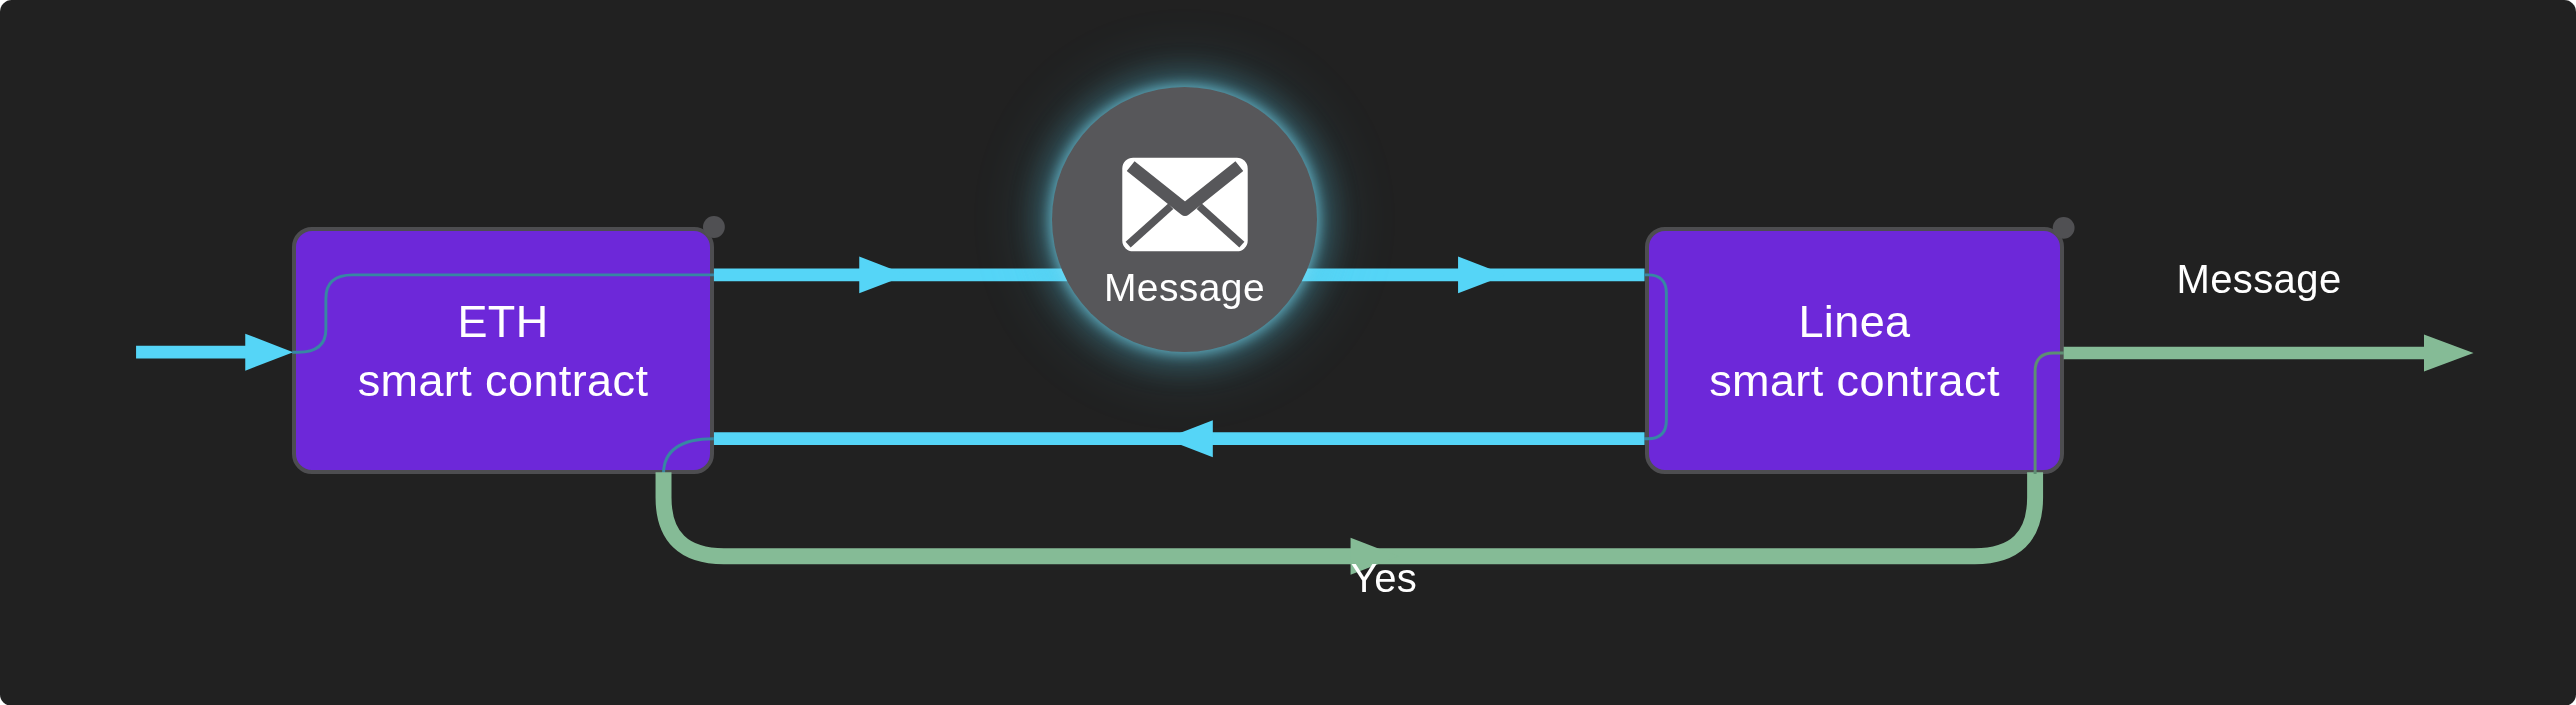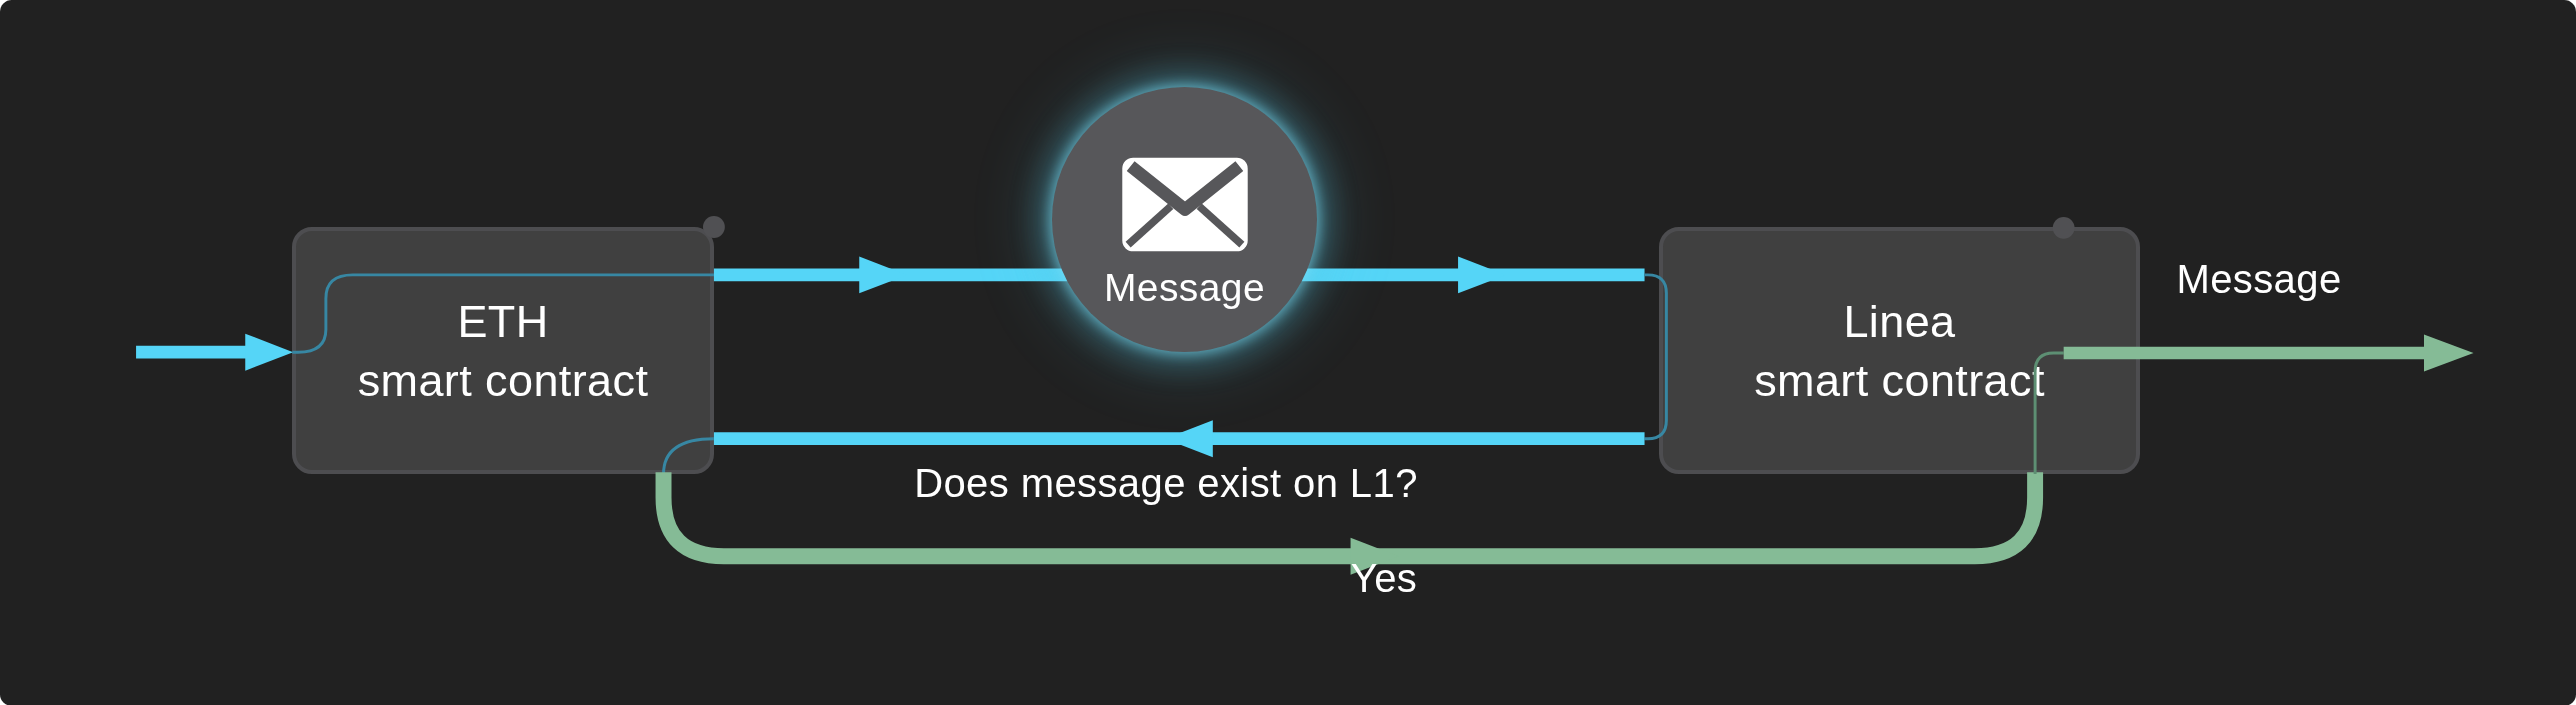--- a/index.html
+++ b/index.html
@@ -14,36 +14,36 @@
     height: 706px;
     background: #212121;
     border-radius: 11.8px;
     overflow: hidden;
   }
 
   
   .node {
     position: absolute;
     box-sizing: border-box;
-    background: #404040;
+    background: #6d28d9;
     border: 4.2px solid #4d4d50;
     border-radius: 20px;
     z-index: 1;
     display: flex;
     flex-direction: column;
     align-items: center;
     justify-content: center;
     color: #ffffff;
     font-size: 45px;
     line-height: 59px;
     letter-spacing: 0.4px;
     text-align: center;
   }
   .node.eth   { left: 292px;  top: 227px; width: 422px; height: 247px; }
-  .node.linea { left: 1645px; top: 227px; width: 481px; height: 247px; margin-left: 14px; }
+  .node.linea { left: 1645px; top: 227px; width: 419px; height: 247px; }
 
   
   svg.flow {
     position: absolute;
     left: 0; top: 0;
     width: 2576px; height: 706px;
     z-index: 3;
     pointer-events: none;
   }
 
@@ -146,20 +146,19 @@
   <div class="message-circle">
     <svg width="126" height="97" viewBox="0 0 150 116">
       <rect x="0" y="2" width="150" height="112" rx="13" fill="#ffffff"></rect>
       <path d="M10,12 L75,64 L140,12" stroke="#57575a" stroke-width="15" fill="none" stroke-linejoin="round"></path>
       <path d="M7,106 L58,60" stroke="#57575a" stroke-width="9" fill="none"></path>
       <path d="M143,106 L92,60" stroke="#57575a" stroke-width="9" fill="none"></path>
     </svg>
     <div class="label">Message</div>
   </div>
 
-  <div class="annotation question">Does message exist on L1?</div>
   <div class="annotation yes">Yes</div>
   <div class="annotation executed">
     <div>Message</div>
   </div>
 
 </div>
 
 
 </body></html>

